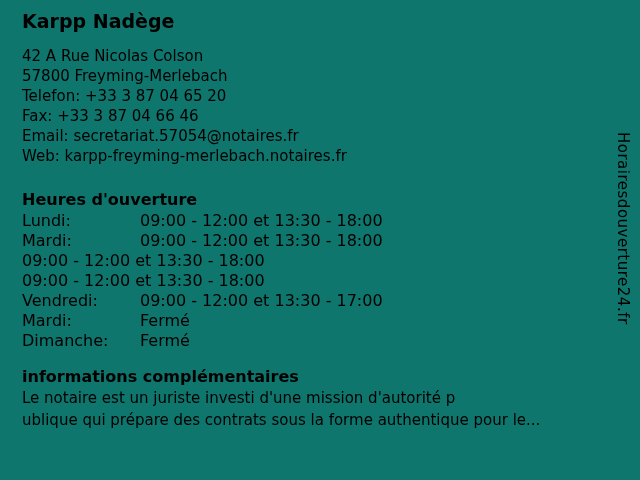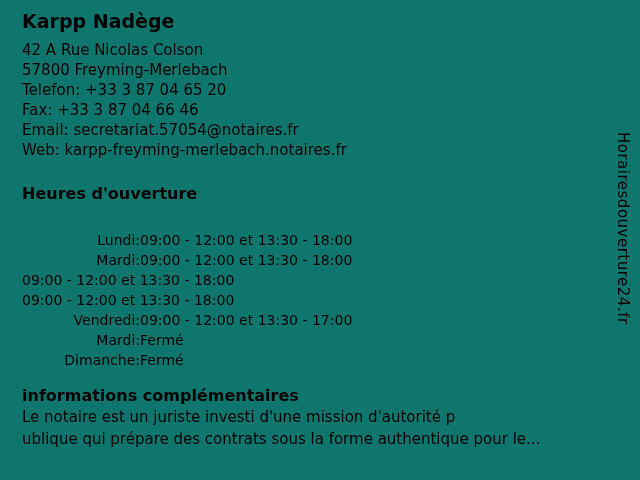--- a/index.html
+++ b/index.html
@@ -20,35 +20,34 @@
     left: 22px; top: 10px;
     width: 570px;
   }
   .title {
     font-size: 19px;
     line-height: 23px;
     font-weight: bold;
     margin: 0;
   }
   .contact {
-    margin-top: 7px;
+    margin-top: 13px;
     font-size: 15px;
     line-height: 20px;
   }
   .section-heading {
     margin-top: 24px;
     font-size: 16px;
     line-height: 20px;
     font-weight: bold;
   }
   .hours-table {
-    margin-top: 26px;
-    font-size: 14px;
+    margin-top: 1px;
+    font-size: 16px;
     line-height: 20px;
-    text-align: right;
   }
   .hours-row { display: flex; }
   .hours-day {
     display: inline-block;
     width: 118px;
     flex: 0 0 118px;
   }
   .info-heading {
     margin-top: 16px;
     font-size: 16px;

